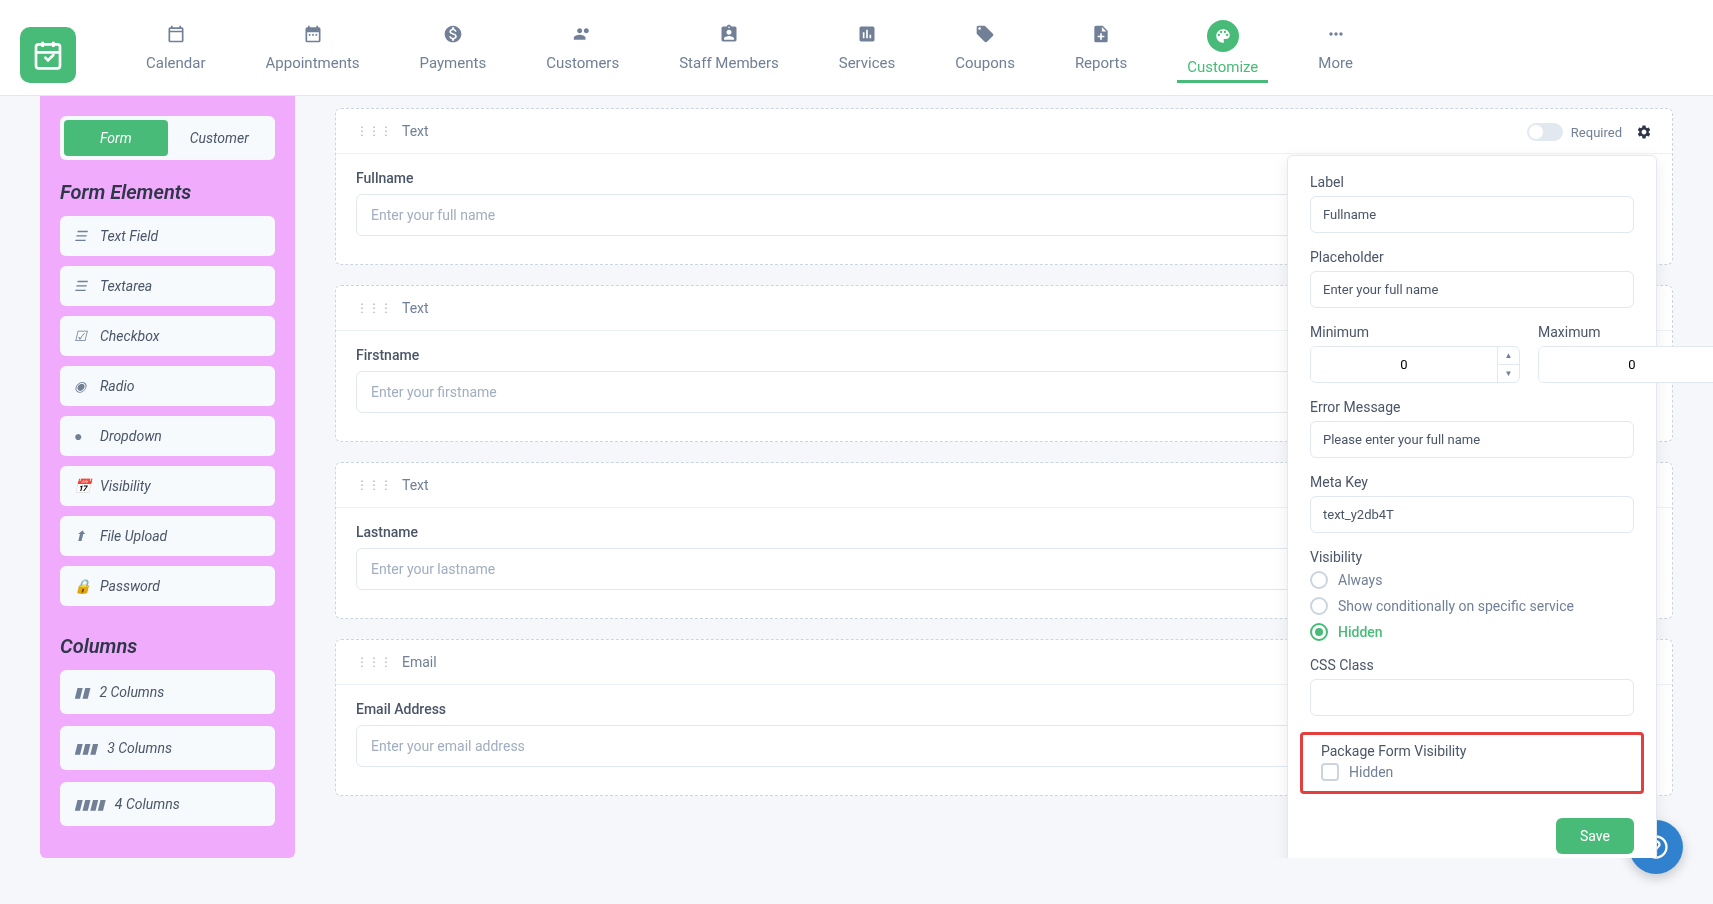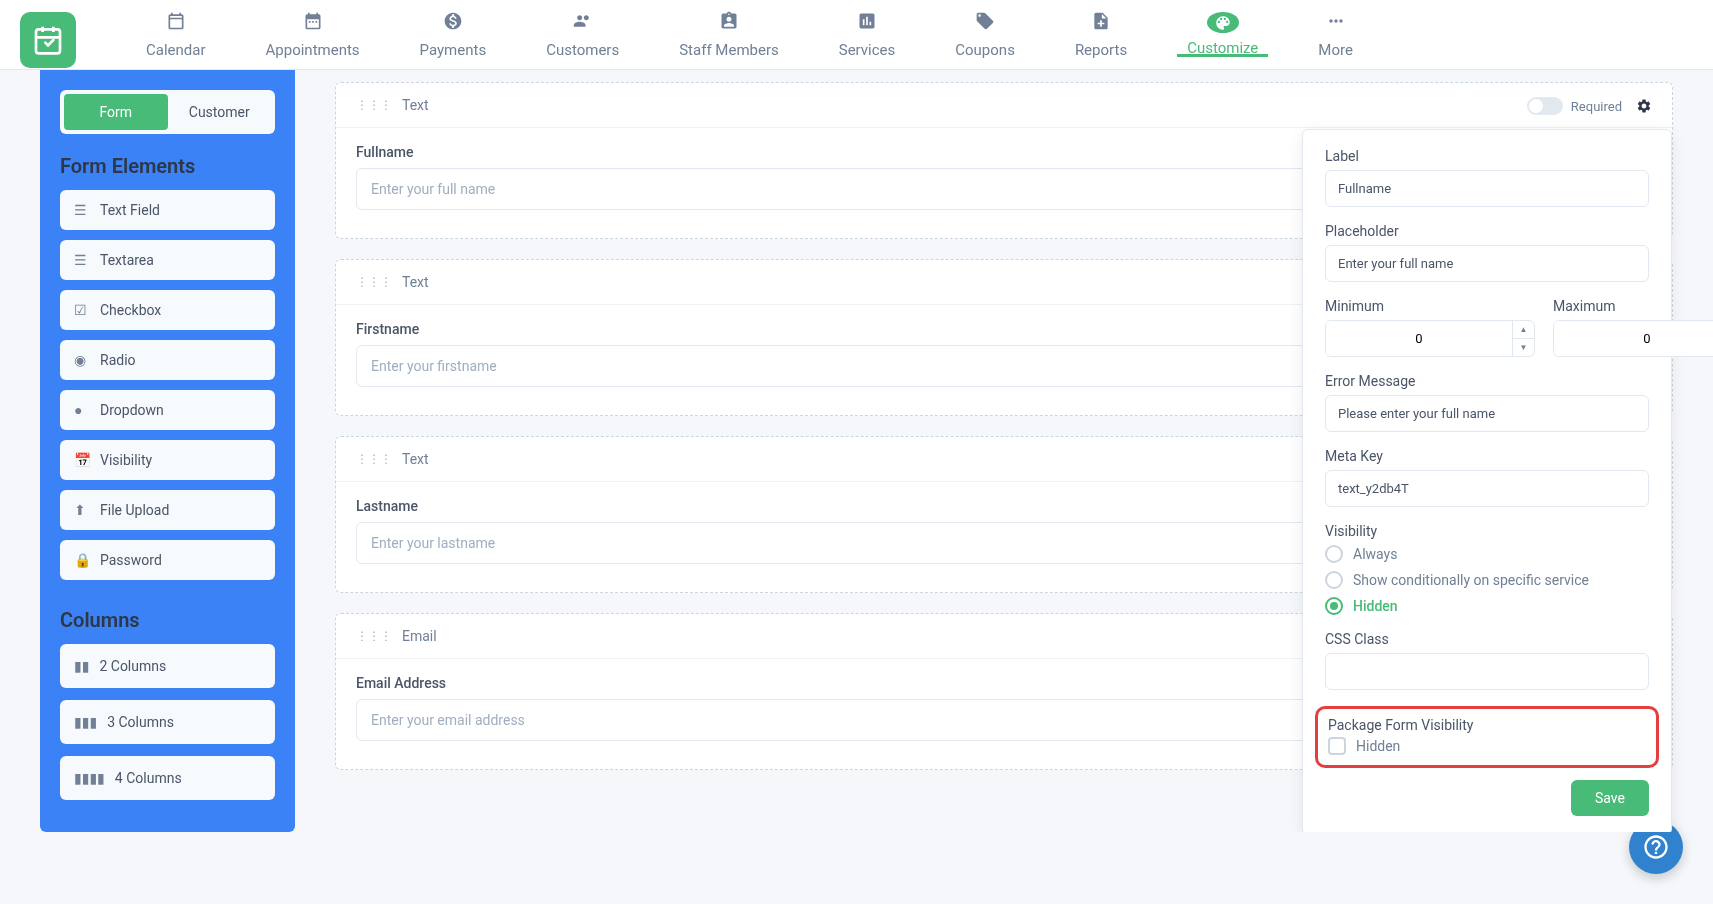--- a/index.html
+++ b/index.html
@@ -8,24 +8,24 @@
       box-sizing: border-box;
       font-family: -apple-system, BlinkMacSystemFont, 'Segoe UI', Roboto, sans-serif;
     }
     body {
       background: #f5f7fa;
       color: #4a5568;
     }
     .header {
       background: #fff;
       display: flex;
-      align-items: flex-start;
+      align-items: flex-end;
       border-bottom: 1px solid #e2e8f0;
       padding: 12px 20px;
-      height: 70px;
+      height: 96px;
     }
     .logo {
       width: 56px;
       height: 56px;
       background: #48bb78;
       border-radius: 10px;
       display: flex;
       align-items: center;
       justify-content: center;
       margin-right: 40px;
@@ -80,24 +80,25 @@
     }
     .nav-label {
       font-size: 15px;
     }
     .main {
       display: flex;
       padding: 0 40px;
     }
     .sidebar {
       width: 255px;
-      background: #3b82f6;
+      background: #f0abfc;
       padding: 20px;
       margin-right: 40px;
       border-radius: 0 0 6px 6px;
+      font-style: italic;
     }
     .tab-switcher {
       display: flex;
       background: #f7fafc;
       border-radius: 6px;
       padding: 4px;
       margin-bottom: 20px;
     }
     .tab-btn {
       flex: 1;
@@ -210,21 +211,21 @@
     }
     .gear-icon {
       position: absolute;
       right: 20px;
       top: 15px;
       color: #4a5568;
       cursor: pointer;
     }
     .settings-panel {
       position: absolute;
-      right: 0;
+      right: 15px;
       top: 46px;
       width: 370px;
       background: #fff;
       border: 1px solid #e2e8f0;
       border-radius: 6px;
       padding: 18px 22px;
       z-index: 10;
       box-shadow: 0 4px 16px rgba(0,0,0,0.08);
     }
     .setting-group {
@@ -321,23 +322,23 @@
     }
     .checkbox-box {
       width: 18px;
       height: 18px;
       border: 2px solid #cbd5e0;
       border-radius: 4px;
       margin-right: 10px;
     }
     .highlight-box {
       border: 3px solid #e53e3e;
-      padding: 8px 10px 10px;
-      margin: 0 -10px 12px;
-      border-radius: 10px;
+      padding: 8px 18px 10px;
+      margin: 0 -10px 24px;
+      border-radius: 4px;
     }
     .highlight-box .setting-label {
       margin-bottom: 4px;
     }
     .save-btn {
       background: #48bb78;
       color: #fff;
       border: none;
       padding: 10px 24px;
       border-radius: 6px;

